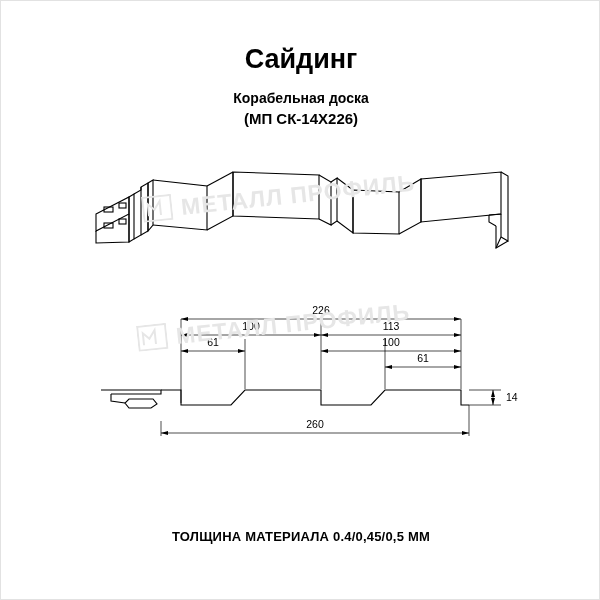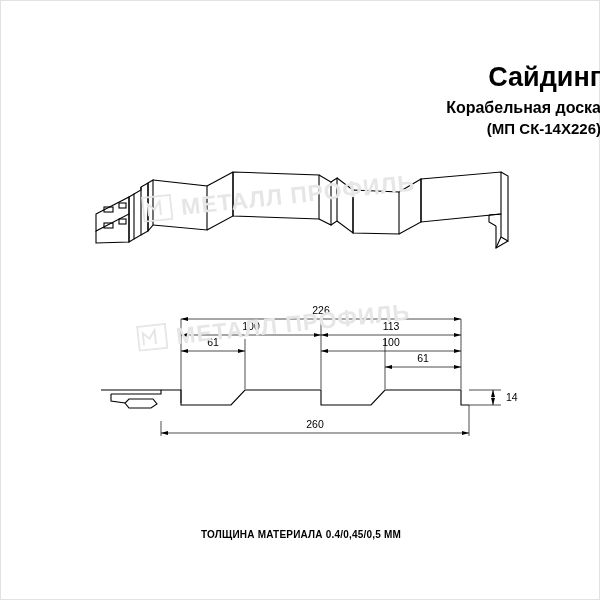--- a/index.html
+++ b/index.html
@@ -19,49 +19,49 @@
     position: absolute;
     left: 0; top: 0;
     width: 600px;
     height: 600px;
     box-sizing: border-box;
     border: 1px solid #e2e2e2;
   }
   .title-block {
     position: absolute;
     left: 0;
-    top: 60px;
-    width: 600px;
-    text-align: right;
+    top: 42px;
+    width: 600px;
+    text-align: center;
   }
   .title-main {
     font-size: 27px;
     font-weight: bold;
     letter-spacing: 0px;
     line-height: 32px;
   }
   .title-sub {
-    font-size: 16px;
+    font-size: 14px;
     font-weight: bold;
     line-height: 22px;
-    margin-top: 4px;
+    margin-top: 12px;
   }
   .title-code {
     font-size: 15px;
     font-weight: bold;
     line-height: 18px;
     margin-top: 1px;
   }
   .footer-note {
     position: absolute;
     left: 0;
     top: 528px;
     width: 600px;
     text-align: center;
-    font-size: 10px;
+    font-size: 13px;
     font-weight: bold;
     letter-spacing: 0.2px;
   }
   svg.drawing {
     position: absolute;
     left: 0;
     top: 0;
     width: 600px;
     height: 600px;
   }

